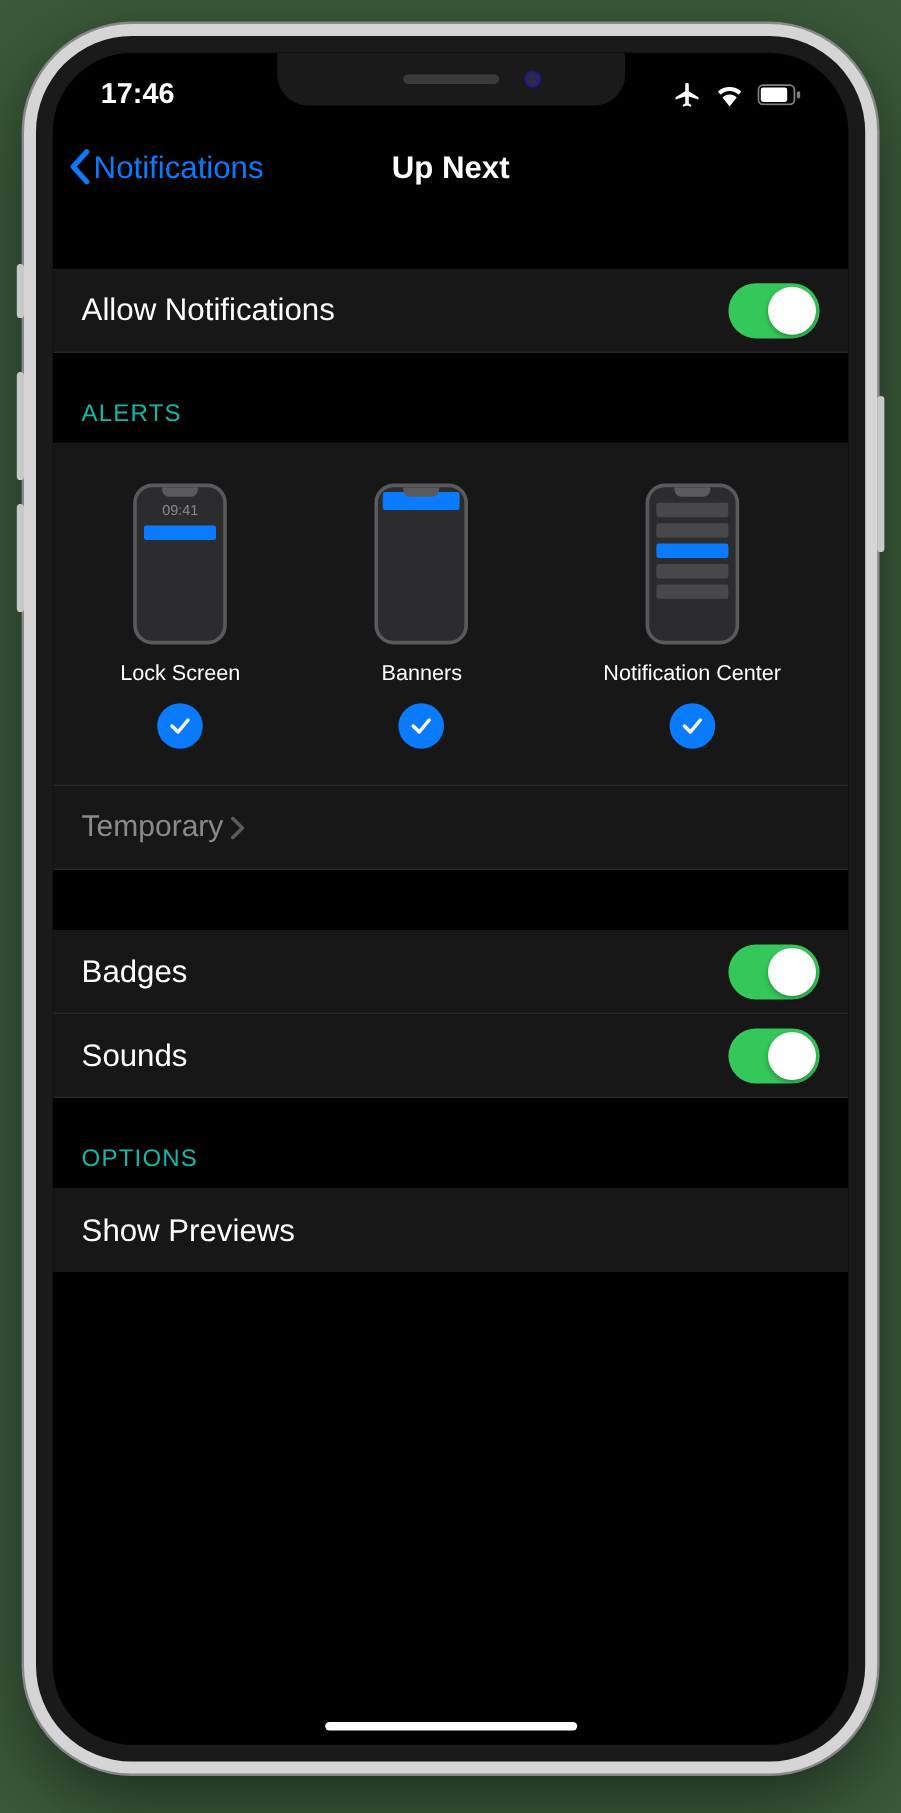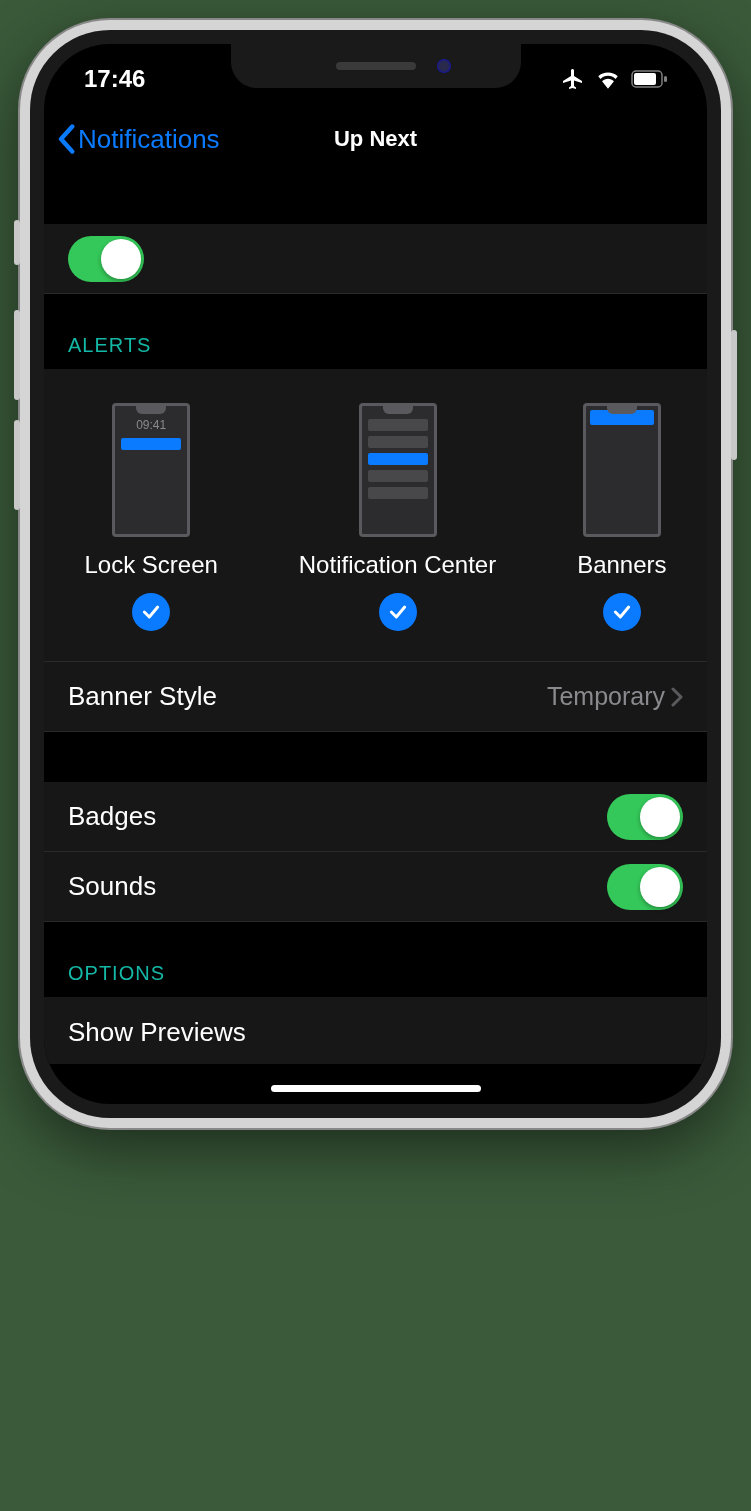--- a/index.html
+++ b/index.html
@@ -7,21 +7,21 @@
     background: #3a5a3a;
     font-family: -apple-system, BlinkMacSystemFont, "Segoe UI", Helvetica, Arial, sans-serif;
     display: flex;
     justify-content: center;
     align-items: flex-start;
     min-height: 100vh;
     padding: 20px 0;
   }
   .device-frame {
     width: 711px;
-    height: 1108px;
+    height: 1458px;
     background: #d5d5d5;
     border-radius: 90px;
     padding: 10px;
     position: relative;
     box-shadow: 0 0 0 2px #888, 0 20px 60px rgba(0,0,0,0.5);
   }
   .device-inner {
     width: 100%;
     height: 100%;
     background: #1a1a1a;
@@ -97,21 +97,21 @@
     color: #0a7aff;
     font-size: 26px;
     gap: 2px;
     position:absolute;
     left:12px;
   }
   .nav-title {
     position:absolute;
     left:0; right:0;
     text-align:center;
-    font-size: 22px;
+    font-size: 26px;
     font-weight:600;
     pointer-events:none;
   }
 
   .content {
     height: calc(100% - 130px - 40px);
     overflow-y: auto;
   }
 
   .section-spacer { height: 50px; }
@@ -149,28 +149,28 @@
     display:flex;
     justify-content:space-around;
     border-bottom:1px solid #2a2a2a;
   }
   .alert-opt {
     display:flex;
     flex-direction:column;
     align-items:center;
     gap:14px;
   }
-  .alert-label { font-size:24px; }
+  .alert-label { font-size:18px; }
   .check-circle {
     width:38px; height:38px; border-radius:50%; background:#0a7aff;
     display:flex; align-items:center; justify-content:center;
   }
 
   .phone-mock {
-    width: 78px; height:134px; border:3px solid #5a5a5e; border-radius:4px;
+    width: 78px; height:134px; border:3px solid #5a5a5e; border-radius:16px;
     background:#2c2c2e; position:relative; overflow:hidden;
   }
   .phone-mock .m-notch {
     position:absolute; top:0; left:50%; transform:translateX(-50%);
     width:30px; height:8px; background:#5a5a5e; border-bottom-left-radius:6px; border-bottom-right-radius:6px;
   }
   .lock-time { color:#8a8a8e; font-size:12px; text-align:center; margin-top:12px;}
   .lock-bar { background:#0a7aff; height:12px; margin:6px 6px 0 6px; border-radius:2px;}
   .nc-bar { height:12px; margin:5px 6px 0 6px; border-radius:2px; background:#48484a;}
   .nc-bar.active { background:#0a7aff;}
@@ -233,36 +233,50 @@
           <span>Notifications</span>
         </div>
         <div class="nav-title">Up Next</div>
       </div>
 
       <div class="content">
 
         <div class="section-spacer"></div>
 
         <div class="row">
+          <span>Allow Notifications</span>
           <div class="toggle">
             <div class="knob"></div>
           </div>
         </div>
 
         <div class="section-header">ALERTS</div>
 
         <div class="alerts-panel">
 
           <div class="alert-opt">
             <div class="phone-mock">
               <div class="m-notch"></div>
               <div class="lock-time">09:41</div>
               <div class="lock-bar"></div>
             </div>
             <span class="alert-label">Lock Screen</span>
+            <div class="check-circle">
+              <svg width="20" height="20" viewBox="0 0 24 24" fill="none" stroke="#fff" stroke-width="3.5" stroke-linecap="round" stroke-linejoin="round">
+                  <polyline points="4,12 10,18 20,6"></polyline>
+                </svg>
+            </div>
+          </div>
+
+          <div class="alert-opt">
+            <div class="phone-mock">
+              <div class="m-notch"></div>
+              <div class="ban-bar"></div>
+            </div>
+            <span class="alert-label">Banners</span>
             <div class="check-circle">
               <svg width="20" height="20" viewBox="0 0 24 24" fill="none" stroke="#fff" stroke-width="3.5" stroke-linecap="round" stroke-linejoin="round">
                   <polyline points="4,12 10,18 20,6"></polyline>
                 </svg>
             </div>
           </div>
 
           <div class="alert-opt">
             <div class="phone-mock">
               <div class="m-notch"></div>
@@ -274,37 +288,23 @@
               <div class="nc-bar"></div>
             </div>
             <span class="alert-label">Notification Center</span>
             <div class="check-circle">
               <svg width="20" height="20" viewBox="0 0 24 24" fill="none" stroke="#fff" stroke-width="3.5" stroke-linecap="round" stroke-linejoin="round">
                   <polyline points="4,12 10,18 20,6"></polyline>
                 </svg>
             </div>
           </div>
 
-          <div class="alert-opt">
-            <div class="phone-mock">
-              <div class="m-notch"></div>
-              <div class="ban-bar"></div>
-            </div>
-            <span class="alert-label">Banners</span>
-            <div class="check-circle">
-              <svg width="20" height="20" viewBox="0 0 24 24" fill="none" stroke="#fff" stroke-width="3.5" stroke-linecap="round" stroke-linejoin="round">
-                  <polyline points="4,12 10,18 20,6"></polyline>
-                </svg>
-            </div>
-          </div>
-
-        </div>
-
-        <div class="row">
-          <span>Banner Style</span>
+        </div>
+
+        <div class="row">
           <span class="value">
             <span>Temporary</span>
             <span>
               <svg width="12" height="20" viewBox="0 0 12 20" fill="none" stroke="#5a5a5e" stroke-width="3" stroke-linecap="round" stroke-linejoin="round">
                   <polyline points="2,2 10,10 2,18"></polyline>
                 </svg>
             </span>
           </span>
         </div>
 

